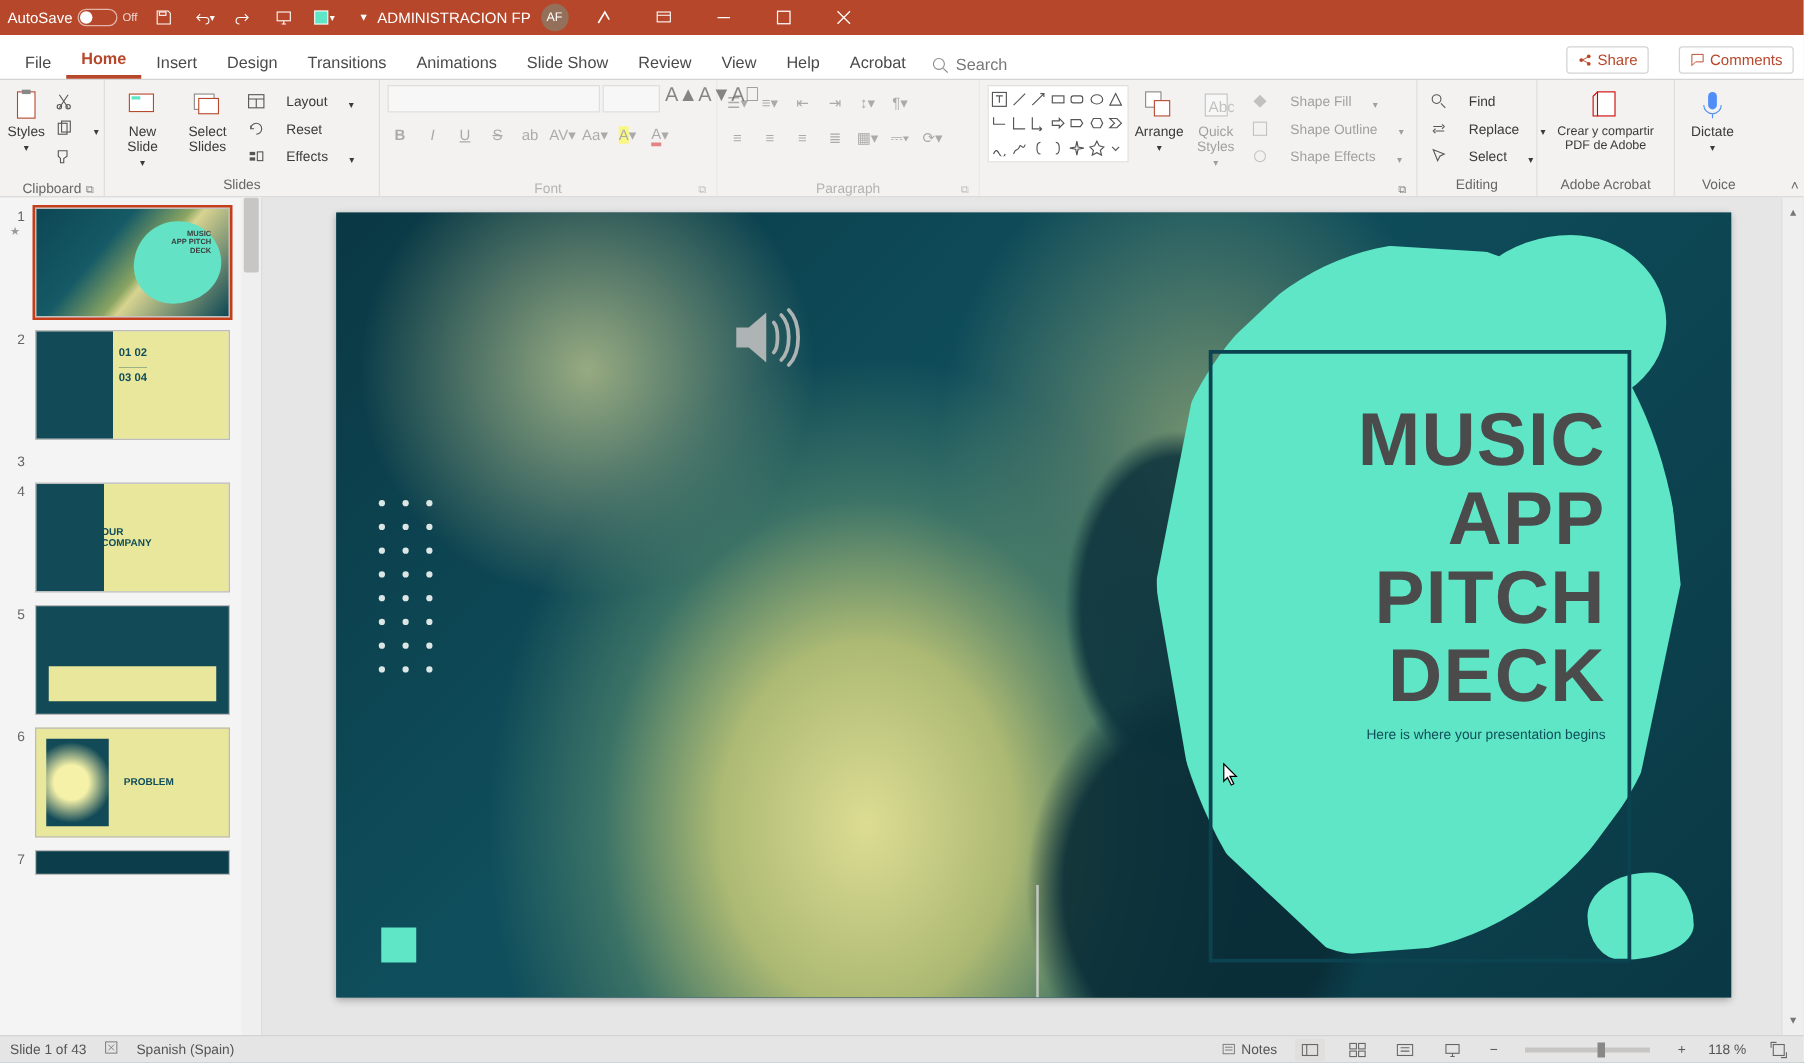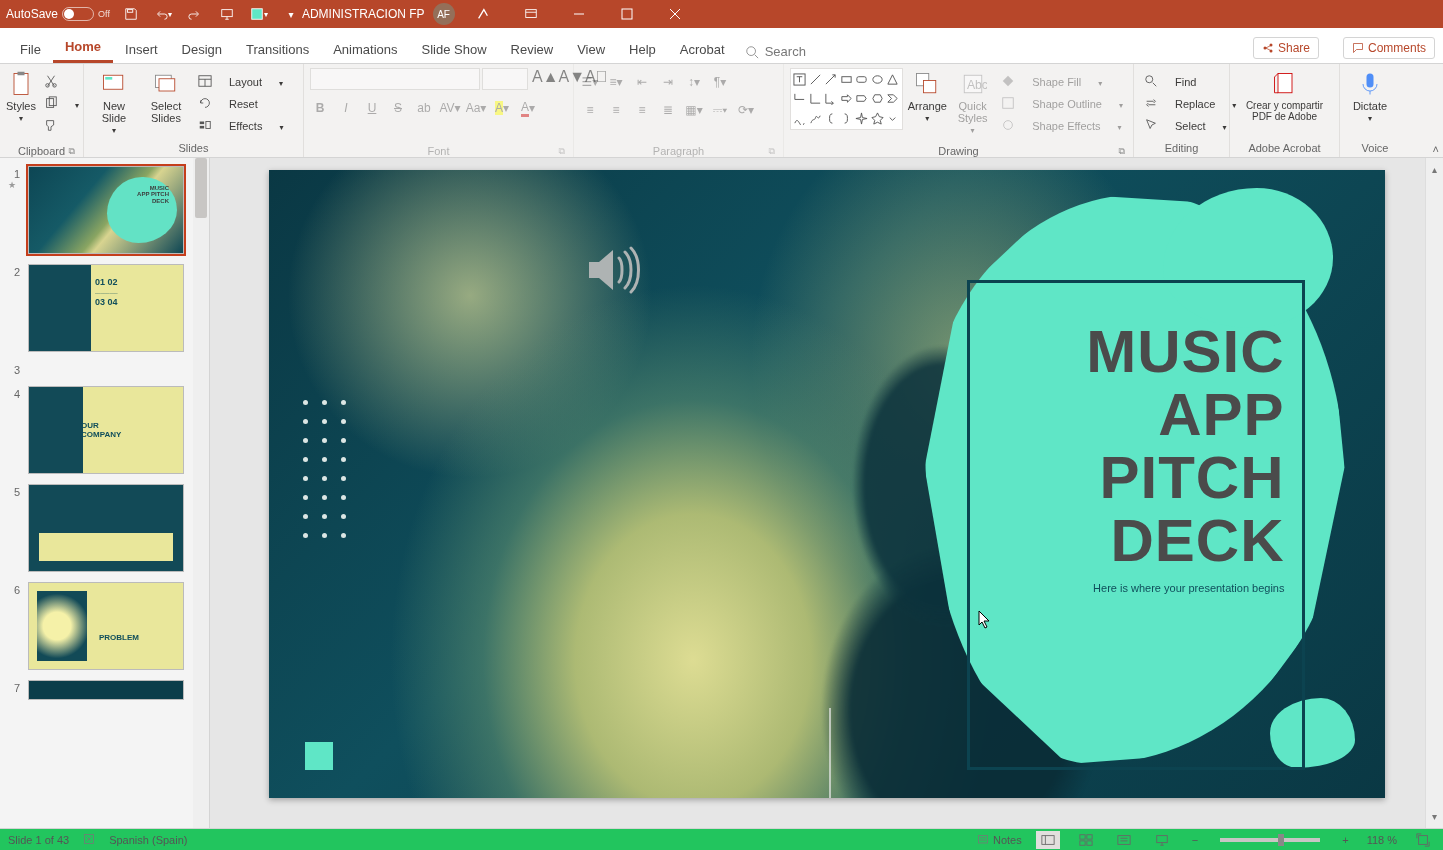--- a/index.html
+++ b/index.html
@@ -73,21 +73,21 @@
 .mini.s3 .t{ position:absolute; left:10px; top:24px; font-size:8px; font-weight:800; color:#104e5b;}
 
 .mini.s4 { background:linear-gradient(90deg,#124a57 0 35%,#e9e79b 35% 100%);}
 .mini.s4 .t{ position:absolute; left:52px; top:34px; font-size:8px; font-weight:800; color:#104e5b;}
 
 .mini.s5 { background:#124a57;}
 .mini.s5 .band{position:absolute; left:10px; right:10px; bottom:10px; height:28px; background:#e9e79b;}
 
 .mini.s6 { background:#e9e79b;}
 .mini.s6 .spot{position:absolute; left:8px; top:8px; width:50px; height:70px; background:radial-gradient(circle at 40% 50%, #f5f1a8 0 30%, #124a57 70%);}
-.mini.s6 .t{ position:absolute; left:70px; top:38px; font-size:8px; font-weight:800; color:#104e5b;margin-top:12px;}
+.mini.s6 .t{ position:absolute; left:70px; top:38px; font-size:8px; font-weight:800; color:#104e5b;}
 
 .canvas-wrap { flex:1; position:relative; display:flex; align-items:flex-start; justify-content:center; overflow:hidden; background:#e6e6e6; padding:12px 20px;}
 .slide { width:1116px; height:628px; background:#0c4350; position:relative; box-shadow:0 2px 6px rgba(0,0,0,.3); overflow:hidden;}
 .slide .smoke { position:absolute; inset:0; background:
   radial-gradient(ellipse 420px 520px at 38% 78%, rgba(232,228,150,.95) 0%, rgba(200,205,120,.85) 28%, rgba(90,140,110,.6) 50%, rgba(14,70,84,0) 72%),
   radial-gradient(ellipse 260px 260px at 18% 20%, rgba(210,214,150,.7) 0%, rgba(14,70,84,0) 70%),
   radial-gradient(ellipse 300px 360px at 62% 30%, rgba(200,205,130,.55) 0%, rgba(14,70,84,0) 70%),
   linear-gradient(135deg,#0a3844 0%,#0f4f5d 40%,#0a3844 100%);
 }
 .slide .figure { position:absolute; right:280px; top:140px; width:360px; height:500px;
@@ -118,21 +118,21 @@
 .slide .sq { position:absolute; left:36px; bottom:28px; width:28px; height:28px; background:#5fe6c6;}
 .slide .vline { position:absolute; left:560px; bottom:0; width:2px; height:90px; background:rgba(230,230,230,.7);}
 .cursor { position:absolute; left:768px; top:452px; width:14px; height:20px; }
 .cursor svg { width:14px; height:20px; }
 
 
 .outer-vscroll { position:absolute; right:0; top:0; width:18px; height:100%; background:#efefef; border-left:1px solid #ddd; display:flex; flex-direction:column; align-items:center; padding:4px 0;}
 .outer-vscroll .arrow { font-size:10px; color:#777; cursor:pointer; padding:2px 0;}
 
 
-.statusbar { height:22px; background:#22c55e; border-top:1px solid #d4d4d4; display:flex; align-items:center; font-size:11px; color:#555; padding:0 8px; gap:14px;}
+.statusbar { height:22px; background:#e5e5e5; border-top:1px solid #d4d4d4; display:flex; align-items:center; font-size:11px; color:#555; padding:0 8px; gap:14px;}
 .statusbar .spacer { flex:1; }
 .statusbar .view-btn { width:24px; height:18px; display:flex; align-items:center; justify-content:center; cursor:pointer; }
 .statusbar .view-btn svg { width:14px; height:14px; stroke:#666; fill:none;}
 .statusbar .view-btn.active { background:#e1dfdd; }
 .zoom-slider { width:100px; height:4px; background:#c8c6c4; position:relative; margin:0 4px;}
 .zoom-slider .handle { position:absolute; left:58%; top:-4px; width:6px; height:12px; background:#888;}
 .zoom-btn { cursor:pointer; padding:0 4px;}
 </style>
 </head>
 <body>
@@ -537,21 +537,20 @@
           </div>
         <div class="rib-smallbtn disabled">
             <svg viewBox="0 0 16 16">
               <circle cx="8" cy="8" r="5" fill="none" stroke="#888"></circle>
             </svg>
             <span>Shape Effects</span>
             <span style="font-size:8px">▾</span>
           </div>
       </div>
     </div>
-    <div class="group-label">Drawing</div>
     <div class="launcher">⧉</div>
   </div>
 
   <div class="rib-group" style="width:96px">
     <div class="group-body">
       <div class="rib-smallcol">
         <div class="rib-smallbtn">
             <svg viewBox="0 0 16 16">
               <circle cx="6" cy="6" r="4" fill="none" stroke="#555"></circle>
               <path d="M10 10l4 4" stroke="#555"></path>

